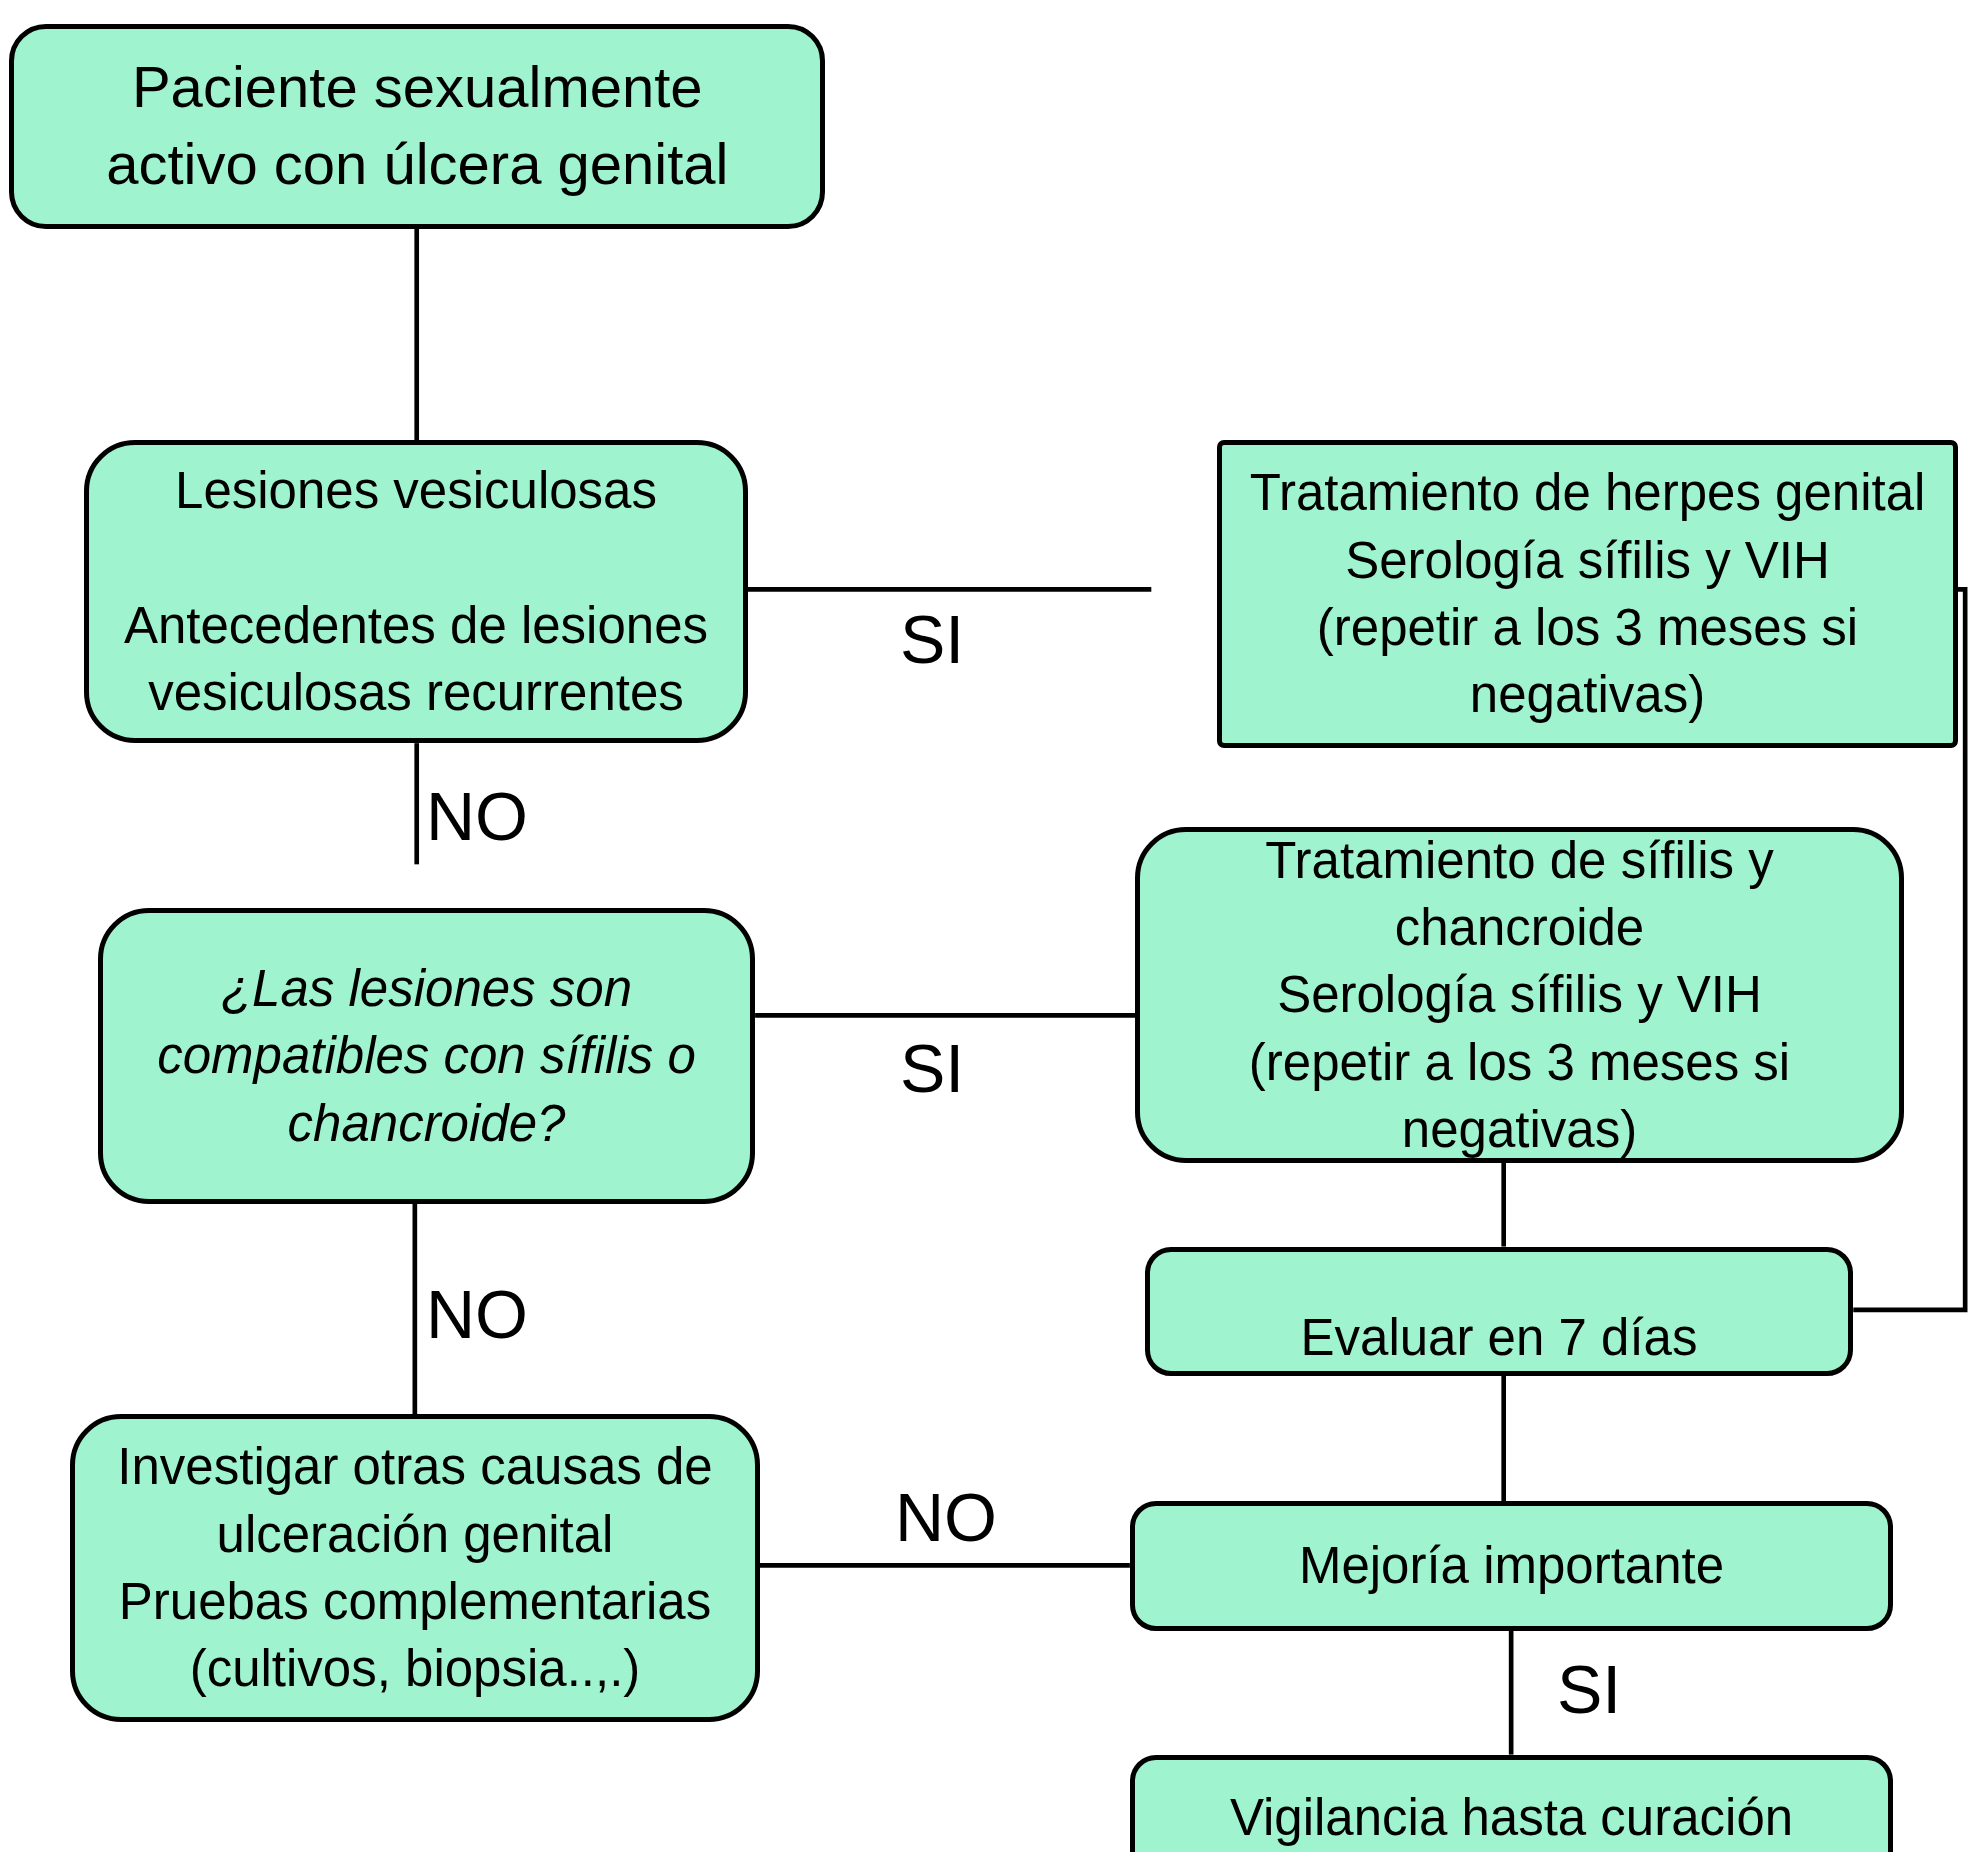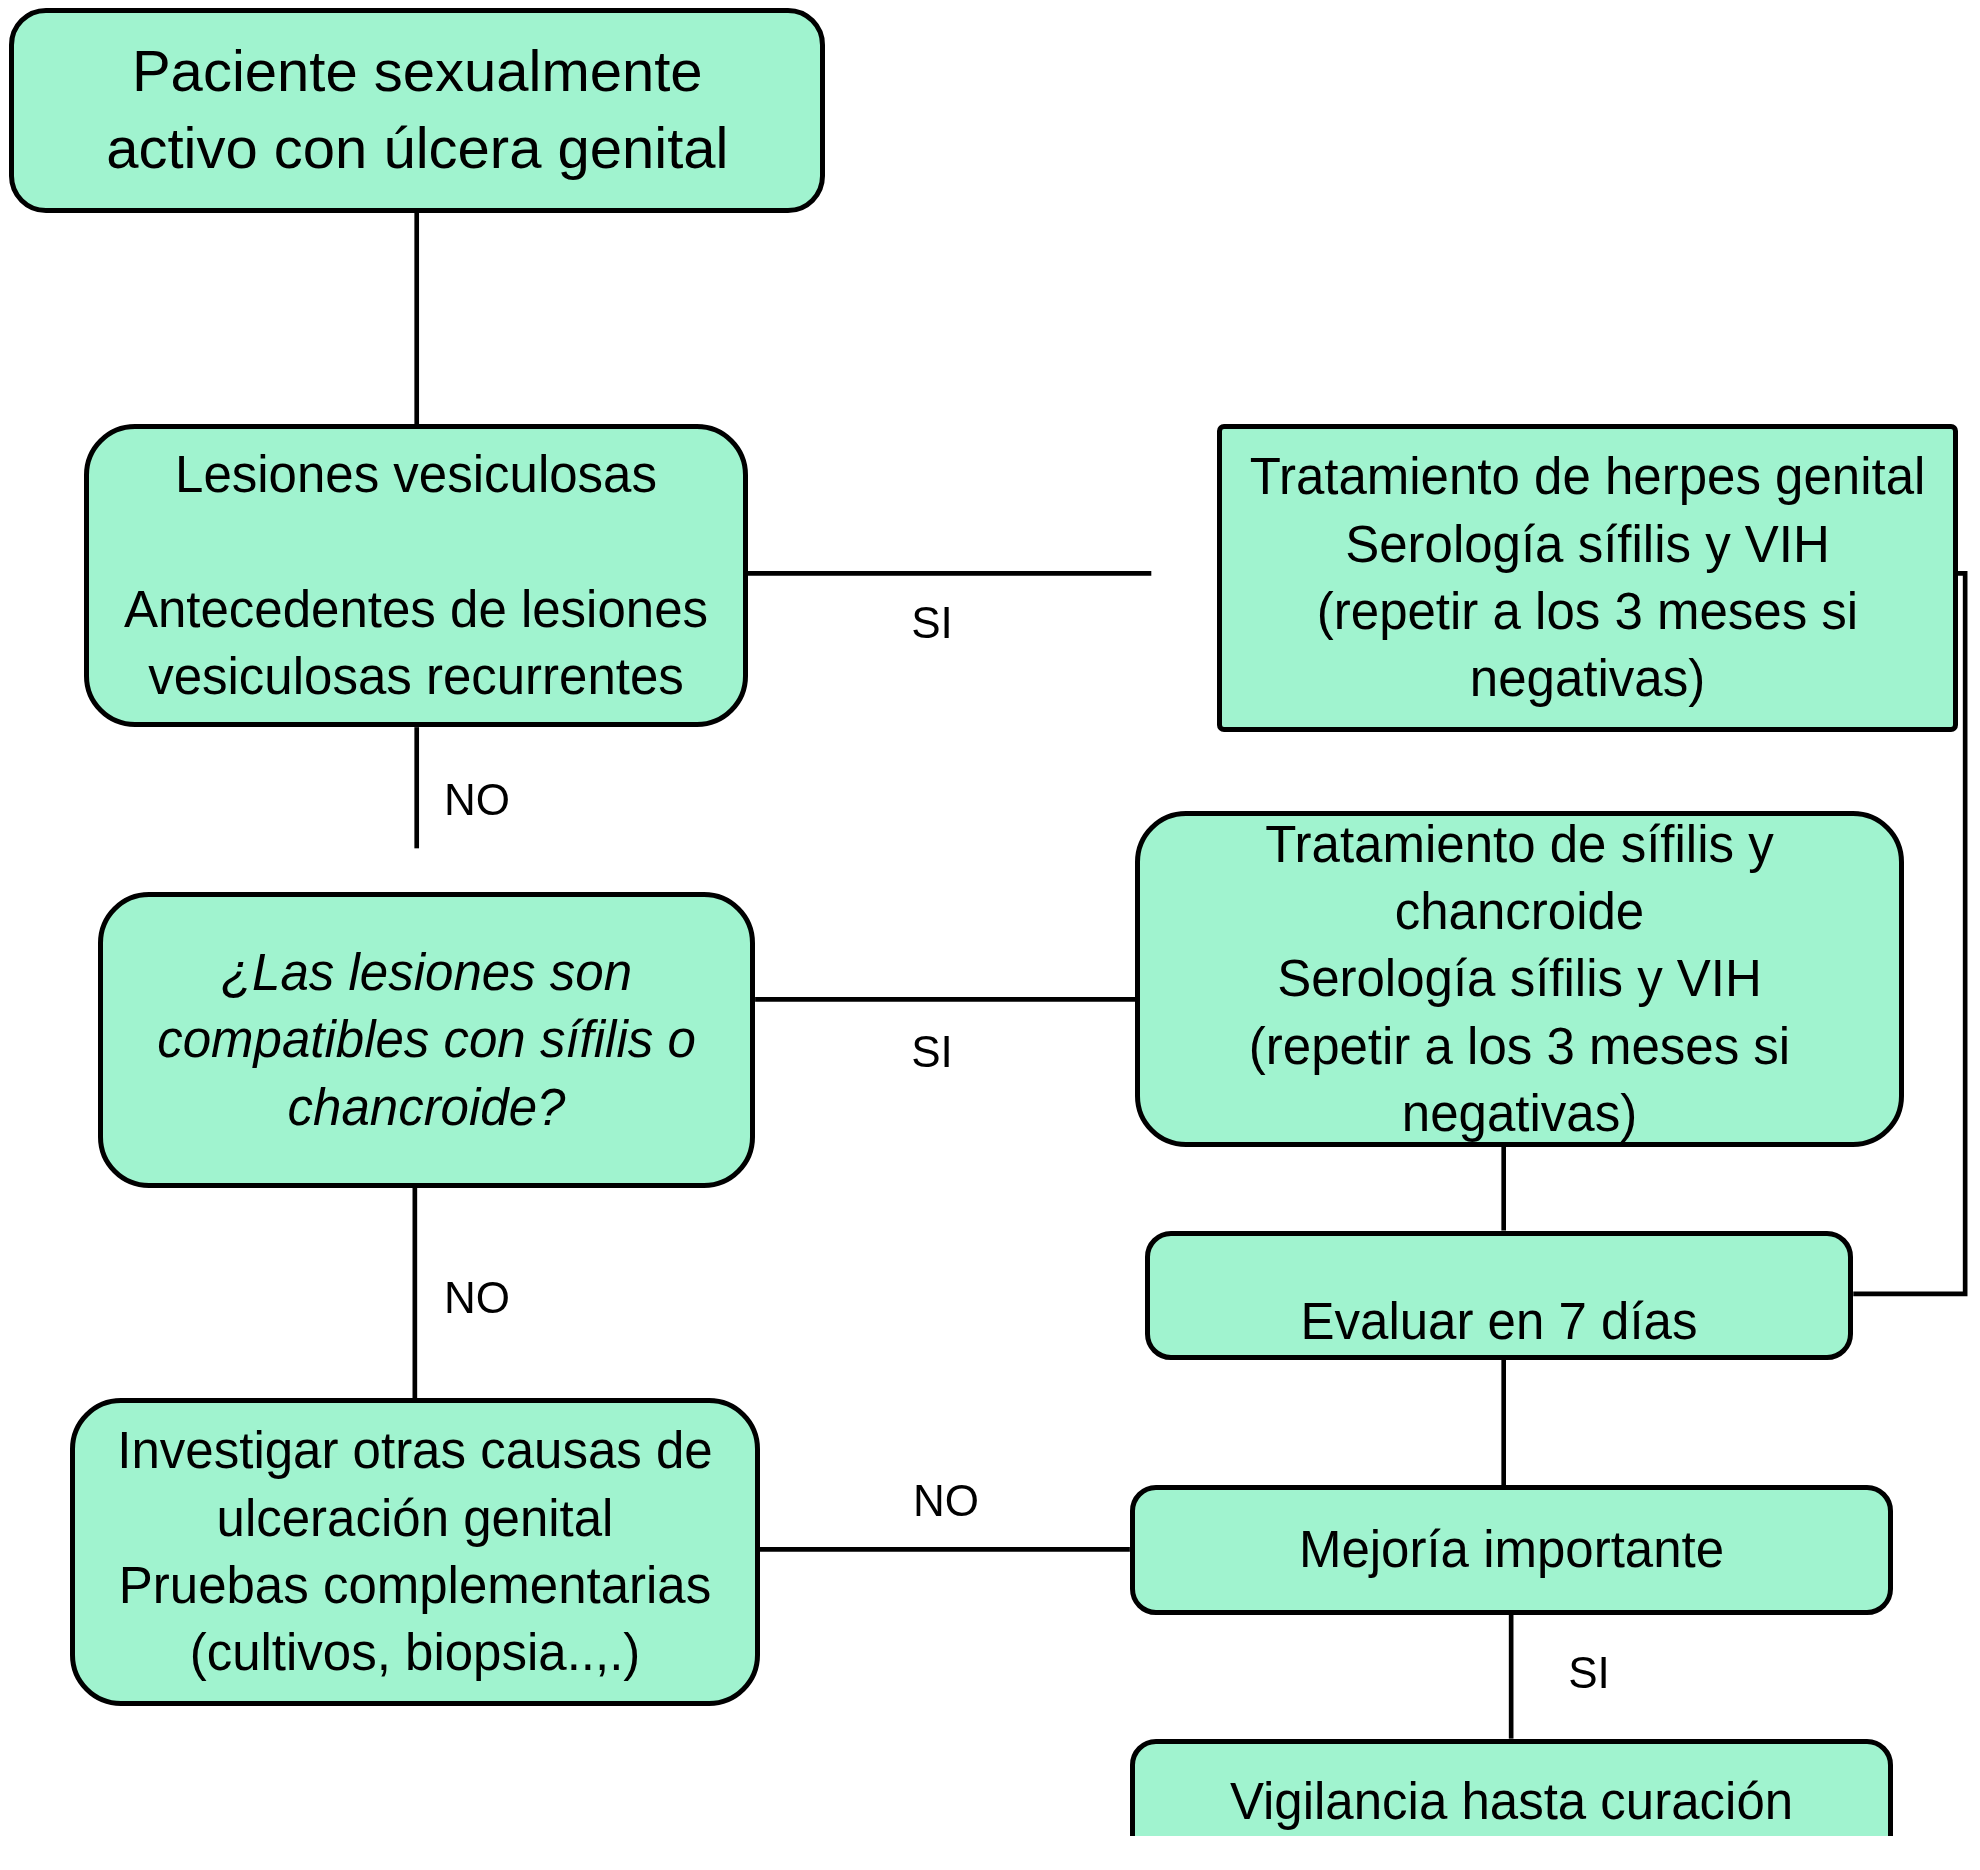--- a/index.html
+++ b/index.html
@@ -14,20 +14,21 @@
     padding:0;
     background:var(--background);
     font-family:"Liberation Sans", sans-serif;
   }
   #canvas{
     position:relative;
     width:1981px;
     height:1836px;
     background:var(--background);
     overflow:hidden;
+    margin-top:16px;
   }
   #edges{
     position:absolute;
     left:0; top:0;
     width:1981px;
     height:1871px;
   }
   #edges path{
     fill:none;
     stroke:var(--edge);
@@ -49,21 +50,21 @@
     text-align:center;
     font-size:51px;
     line-height:1.32;
     color:var(--text);
   }
   .node.big{ border-radius:51px; }
   .node.small{ border-radius:26px; }
   .edge-label{
     position:absolute;
     transform:translate(-50%,-50%);
-    font-size:44px;
+    font-size:68px;
     line-height:1;
     color:var(--text);
     white-space:nowrap;
   }
 
   
   #node-patient      { left:9.3px;   top:7.5px;    width:816px; height:205px; border-radius:37px; }
   #node-patient span { font-size:58px; }
   #node-vesicular    { left:84px;   top:424px;  width:664px; height:303px; }
   #node-herpes       { left:1217px; top:424px;  width:741px; height:308px;border-radius:7px; }

